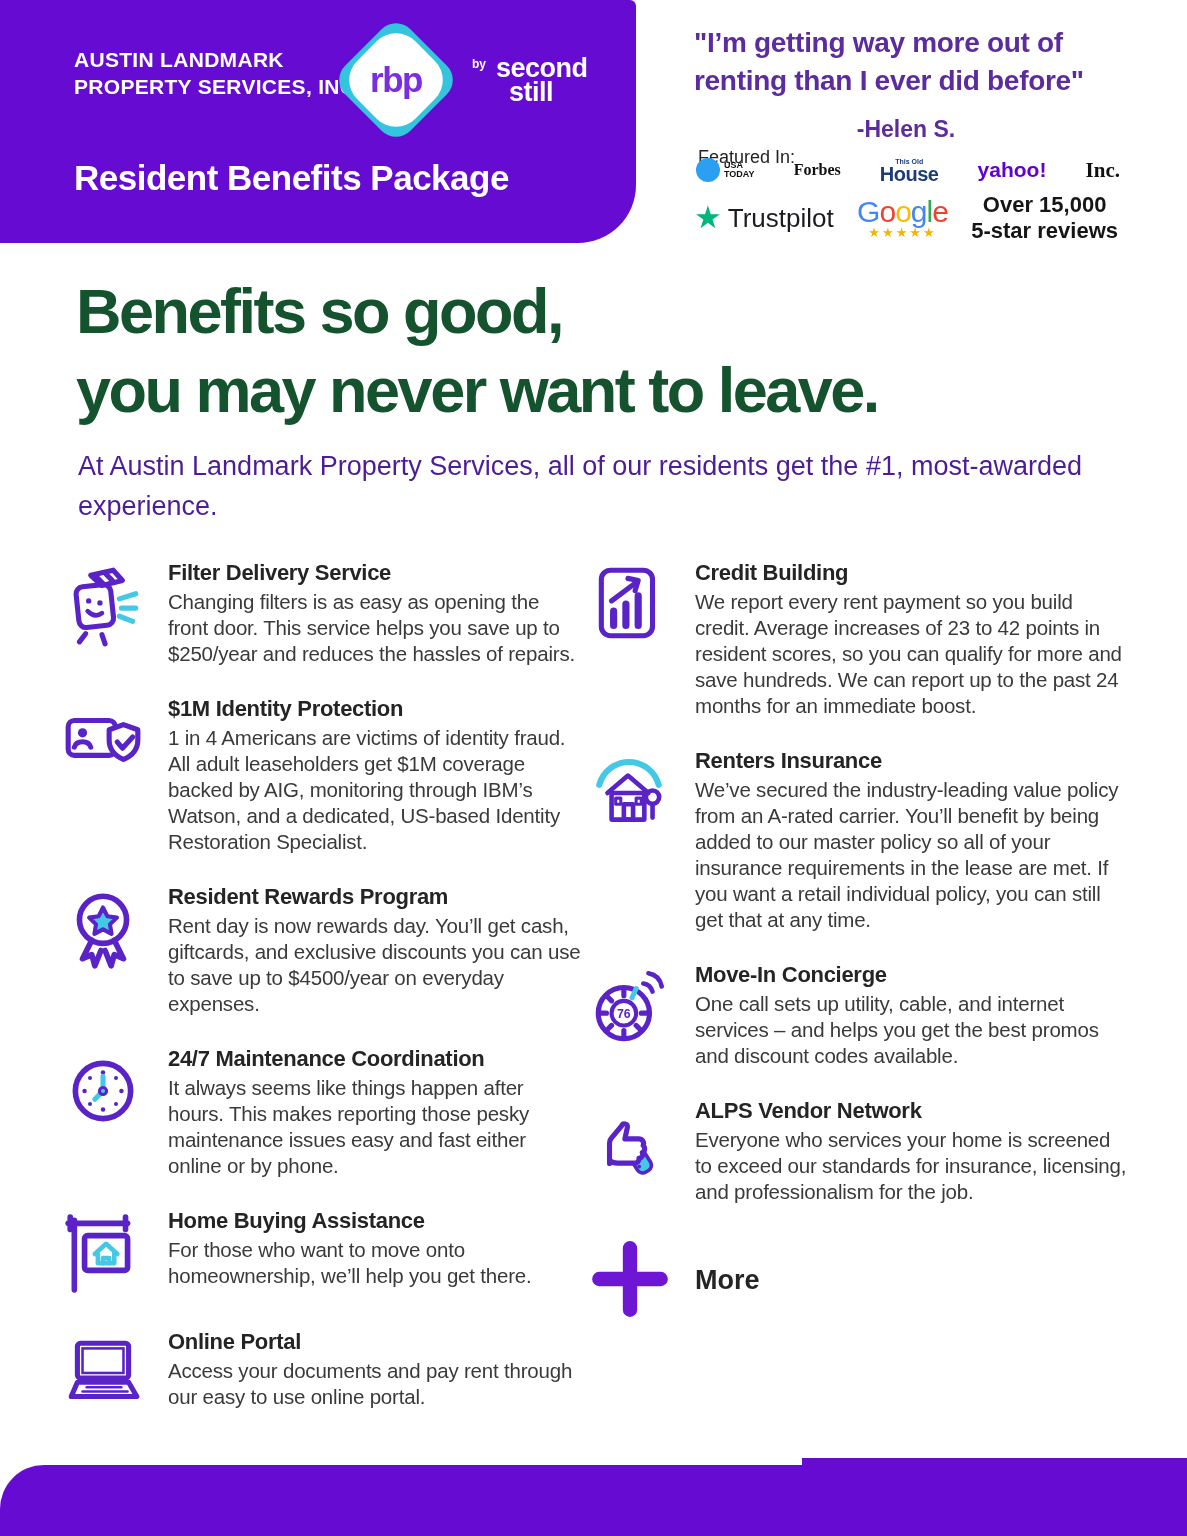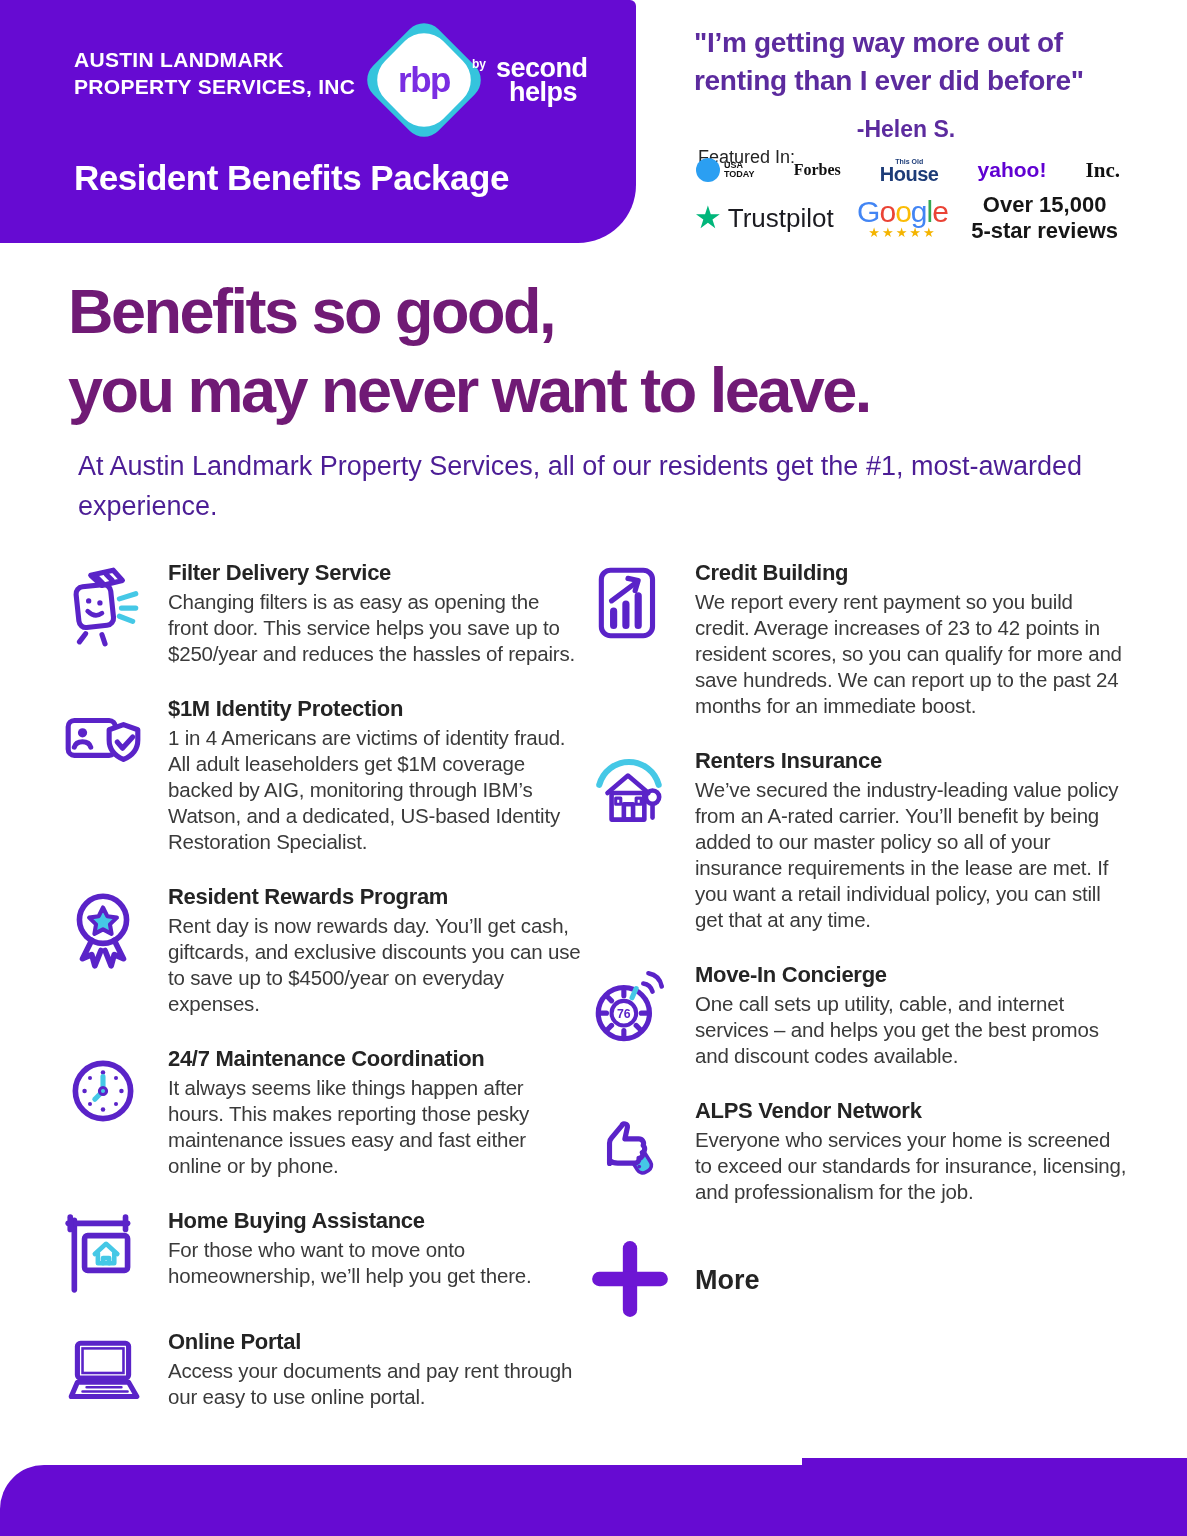--- a/index.html
+++ b/index.html
@@ -10,21 +10,21 @@
   }
   
   .header-block {
     position:absolute; left:0; top:0; width:636px; height:243px;
     background:#660bd2; border-radius:0 6px 58px 0;
   }
   .company {
     position:absolute; left:74px; top:46px; color:#fff; font-size:21px;
     font-weight:bold; line-height:27px; letter-spacing:.3px;
   }
-  .rbp-badge { position:absolute; left:368px; top:24px; width:112px; height:112px; }
+  .rbp-badge { position:absolute; left:340px; top:24px; width:112px; height:112px; }
   .rbp-cyan {
     position:absolute; left:10px; top:10px; width:92px; height:92px;
     background:#35c4dd; border-radius:20px; transform:rotate(45deg);
   }
   .rbp-white {
     position:absolute; left:15px; top:15px; width:82px; height:82px;
     background:#ffffff; border-radius:27px; transform:rotate(45deg);
   }
   .rbp-text {
     position:absolute; inset:0; display:flex; align-items:center; justify-content:center;
@@ -62,21 +62,21 @@
   }
   .trustpilot { display:flex; align-items:center; gap:6px; font-size:26px; color:#1b1b21; }
   .tp-star { color:#00b67a; font-size:31px; line-height:28px; }
   .google { text-align:center; }
   .google-word { font-size:30px; font-weight:500; letter-spacing:-1px; line-height:28px; }
   .g-blue { color:#4285f4; } .g-red { color:#ea4335; } .g-yellow { color:#fbbc05; } .g-green { color:#34a853; }
   .google-stars { color:#f4b400; font-size:13px; letter-spacing:2px; line-height:13px; }
   .review-summary { font-size:22px; font-weight:800; color:#161616; line-height:26px; text-align:center; }
   
   .headline {
-    position:absolute; left:68px; top:272px; width:1100px; color:#701a75;
+    position:absolute; left:76px; top:272px; width:1100px; color:#14532d;
     font-weight:800; font-size:63px; line-height:79px; letter-spacing:-2.5px; white-space:nowrap;
   }
   .subheadline {
     position:absolute; left:78px; top:446px; width:1058px;
     font-size:27px; line-height:40px; color:#4c1d95;
   }
   
   .benefits { position:absolute; left:60px; top:560px; width:1072px; display:flex; }
   .col-left { width:527px; }
   .col-right { width:545px; }
@@ -105,21 +105,21 @@
   </div>
   <div class="rbp-badge">
     <div class="rbp-cyan"></div>
     <div class="rbp-white"></div>
     <div class="rbp-text">rbp</div>
   </div>
   <div class="badge-brand">
     <span class="badge-by">by</span>
     <div class="brand-lines">
       <div>second</div>
-      <div class="brand-line2">helps</div>
+      <div class="brand-line2">still</div>
     </div>
   </div>
   <div class="package-title">Resident Benefits Package</div>
 </div>
 
 <div class="testimonial">
   <div class="quote">"I’m getting way more out of renting than I ever did before"</div>
   <div class="attribution">-Helen S.</div>
 </div>
 

